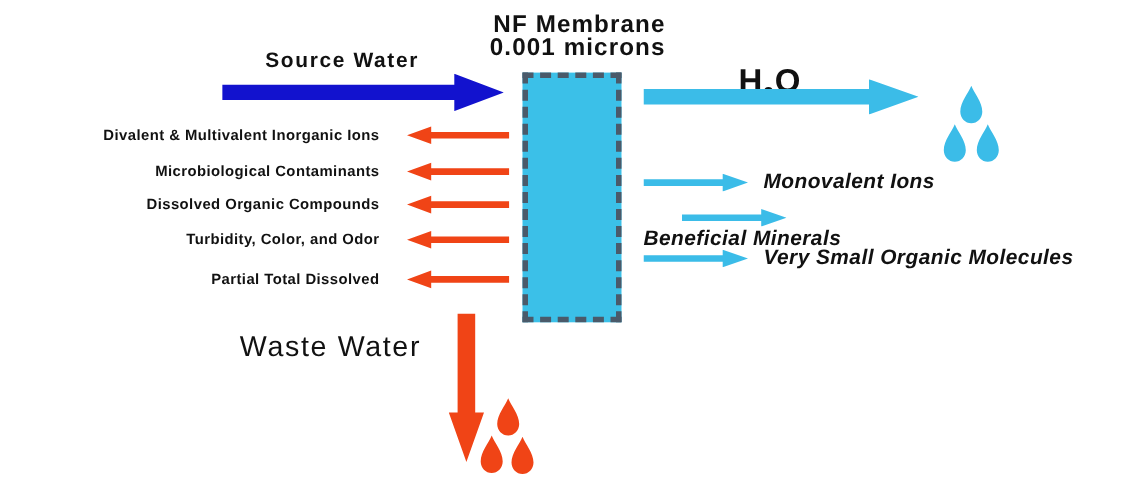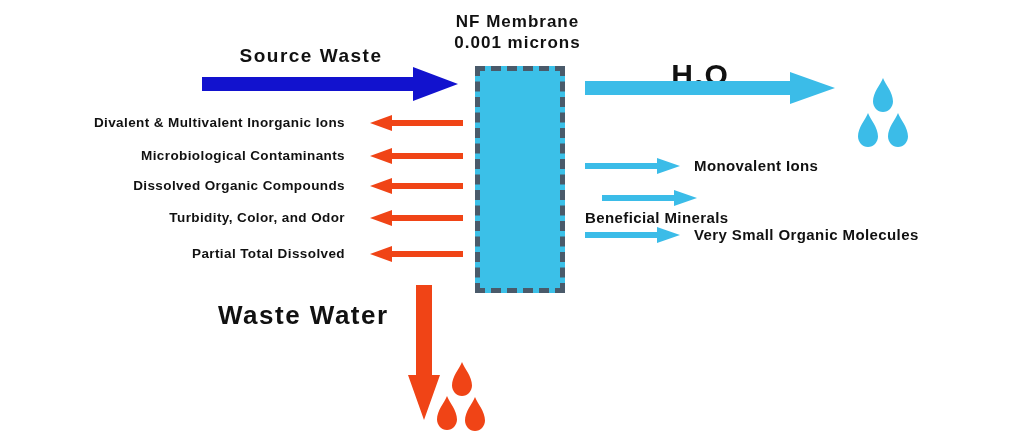--- a/index.html
+++ b/index.html
@@ -10,22 +10,22 @@
     height: 434px;
     background: #ffffff;
     font-family: "Liberation Sans", sans-serif;
     color: #111111;
     overflow: hidden;
   }
   .abs { position: absolute; }
 
   .title {
     left: 430px; top: 11px; width: 175px;
-    text-align: center;
-    font-size: 17px; font-weight: bold; line-height: 21px;
+    text-align: right;
+    font-size: 22px; font-weight: bold; line-height: 21px;
     letter-spacing: 1px;
   }
 
   .source-label {
     left: 205px; top: 45px; width: 212px;
     text-align: center;
     font-size: 19px; font-weight: bold; letter-spacing: 1.5px;
   }
 
   .membrane {
@@ -36,60 +36,60 @@
 
   .h2o-label {
     left: 650px; top: 34px; width: 100px;
     text-align: center;
     font-size: 30px; font-weight: bold; letter-spacing: 1px; margin-top: 24px;
   }
   .h2o-label sub { font-size: 17px; }
 
   .waste-label {
     left: 218px; top: 300px;
-    font-size: 26px; font-weight: bold; letter-spacing: 1.5px;
+    font-size: 26px; font-weight: normal; letter-spacing: 1.5px;
   }
 
   .reject-row {
     left: 40px; width: 423px; height: 22px;
     display: flex; align-items: center;
   }
   .reject-row .lbl {
     flex: 1; text-align: right;
     font-size: 13.5px; font-weight: bold; letter-spacing: 0.4px;
     line-height: 22px; margin-right: 25px; white-space: nowrap;
   }
   .reject-row svg { flex: 0 0 auto; }
 
   .pass-row {
     left: 585px; height: 24px;
     display: flex; align-items: center;
   }
   .pass-row svg { flex: 0 0 auto; margin-right: 14px; }
   .pass-row .lbl {
-    font-size: 15px; font-weight: bold; letter-spacing: 0.4px;
-    line-height: 24px; white-space: nowrap;
+    font-size: 19px; font-weight: bold; letter-spacing: 0.4px;
+    line-height: 24px; white-space: nowrap; font-style: italic;
   }
 
   
   .fill-sourceblue { fill: #1212ce; }
   .fill-cyan { fill: #3bbce8; }
   .fill-red { fill: #f04416; }
 </style>
 </head>
 <body>
 
 <div class="canvas">
 
   <div class="abs title">
     <div>NF Membrane</div>
     <div>0.001 microns</div>
   </div>
 
-  <div class="abs source-label">Source Waste</div>
+  <div class="abs source-label">Source Water</div>
   <svg class="abs" style="left:202px; top:67px;" width="256" height="34">
     <polygon class="fill-sourceblue" points="0,10 211,10 211,0 256,17 211,34 211,24 0,24" fill="#1212ce"></polygon>
   </svg>
 
   <div class="abs membrane"></div>
 
   <div class="abs h2o-label"><span>H</span><sub>2</sub><span>O</span></div>
   <svg class="abs" style="left:585px; top:72px;" width="250" height="32">
     <polygon class="fill-cyan" points="0,9 205,9 205,0 250,16 205,32 205,23 0,23" fill="#3bbce8"></polygon>
   </svg>

